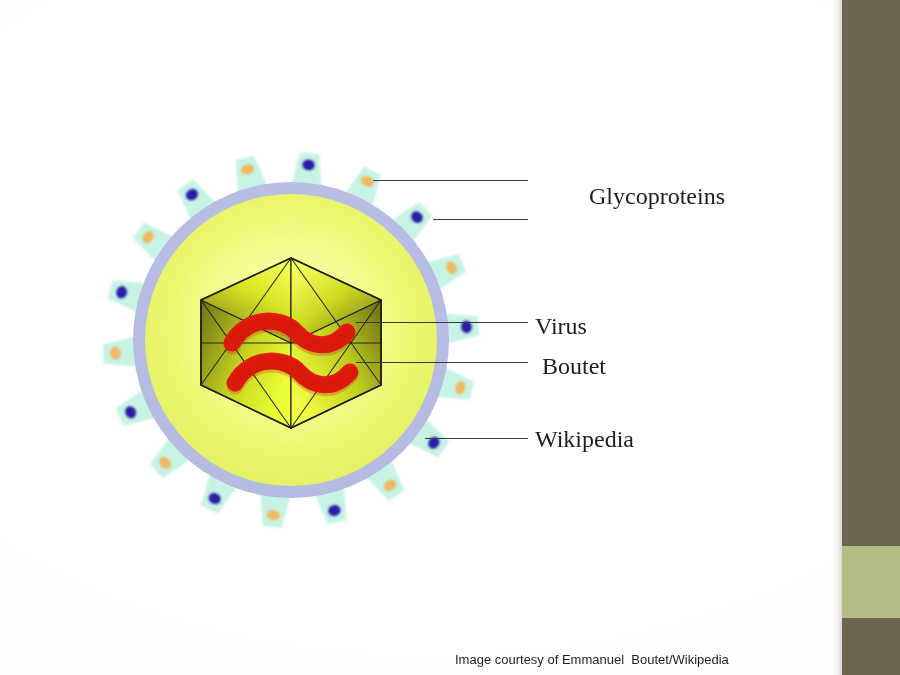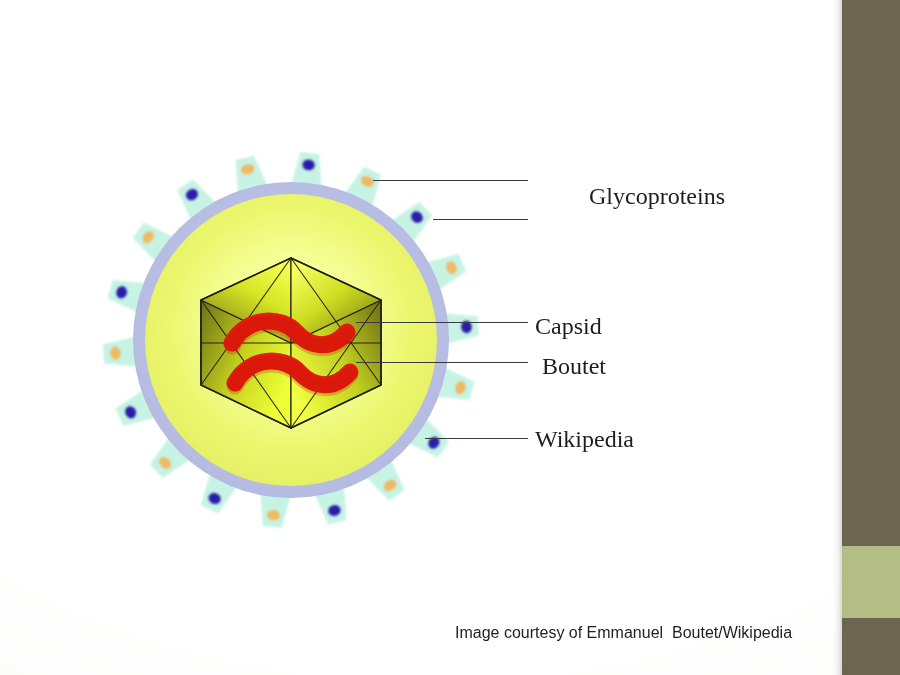--- a/index.html
+++ b/index.html
@@ -76,23 +76,23 @@
     font-family: "Liberation Serif", serif;
     font-size: 24px;
     color: #1d1d20;
     white-space: nowrap;
   }
 
   
   #credit {
     position: absolute;
     left: 455px;
-    top: 624px;
+    top: 652px;
     font-family: "Liberation Sans", sans-serif;
-    font-size: 16px;
+    font-size: 13px;
     color: #1f1f22;
     white-space: pre;
     text-align: right;
   }
 </style>
 </head>
 <body>
 
 <div id="slide">
 
@@ -227,19 +227,19 @@
     </svg>
   </div>
 
   <div class="leader" id="ld0" style="left: 373px; top: 180px; width: 155px;"></div>
   <div class="leader" id="ld1" style="left: 433px; top: 219px; width: 95px;"></div>
   <div class="leader" id="ld2" style="left: 356px; top: 322px; width: 172px;"></div>
   <div class="leader" id="ld3" style="left: 356px; top: 362px; width: 172px;"></div>
   <div class="leader" id="ld4" style="left: 425px; top: 438px; width: 103px;"></div>
 
   <div class="label" id="lb0" style="left: 545px; top: 183px; margin-left: 44px;">Glycoproteins</div>
-  <div class="label" id="lb1" style="left: 535px; top: 313px;">Capsid</div>
+  <div class="label" id="lb1" style="left: 535px; top: 313px;">Virus</div>
   <div class="label" id="lb2" style="left: 542px; top: 353px;">Boutet</div>
   <div class="label" id="lb3" style="left: 535px; top: 426px;">Wikipedia</div>
 
   <div id="credit">Image courtesy of Emmanuel  Boutet/Wikipedia</div>
 
 </div>
 
 </body></html>

